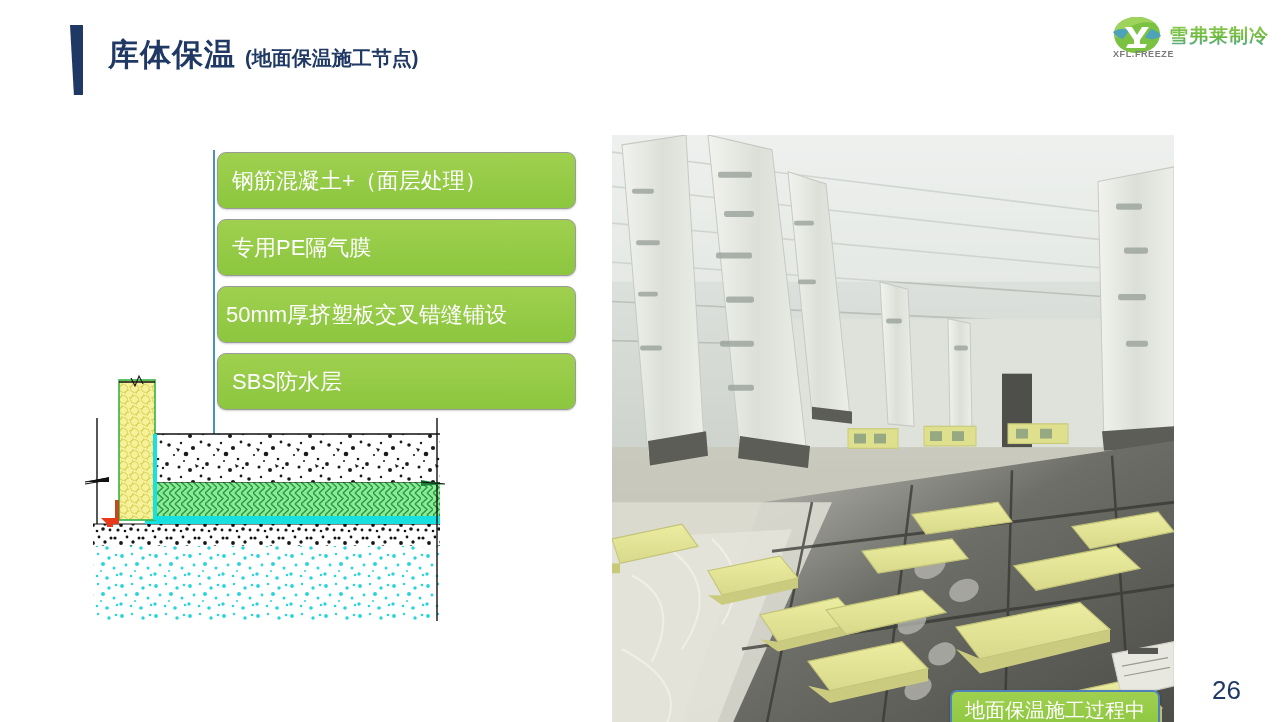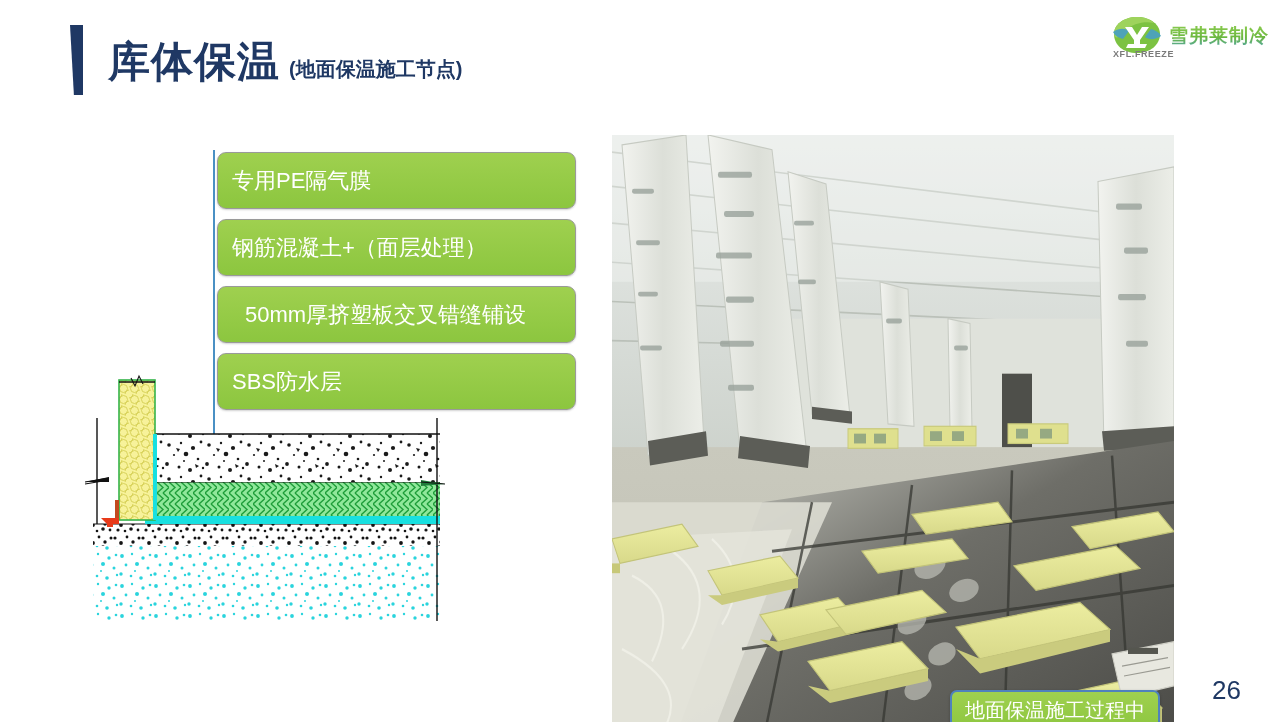--- a/index.html
+++ b/index.html
@@ -9,41 +9,41 @@
   .slide{position:absolute;inset:0;background:#fff;}
 
   
   .accent-bar{position:absolute;left:70px;top:25px;width:13px;height:70px;
      background:#1F3864;
      clip-path:polygon(0 0,100% 0,100% 100%,0 100%,0 100%);
      -webkit-clip-path:polygon(0 0,100% 0,100% 100%,30% 100%);
      clip-path:polygon(0 0,100% 0,100% 100%,30% 100%);}
   .title-wrap{position:absolute;left:108px;top:34px;display:flex;align-items:baseline;
      white-space:nowrap;}
-  .title-main{font-size:42px;font-weight:bold;color:#1F3864;letter-spacing:1px;}
+  .title-main{font-size:31px;font-weight:bold;color:#1F3864;letter-spacing:1px;}
   .title-sub{font-size:20px;font-weight:bold;color:#1F3864;margin-left:9px;}
 
   
   .logo{position:absolute;right:14px;top:13px;height:46px;display:flex;align-items:center;}
   .logo-mark{position:relative;width:52px;height:42px;margin-right:6px;margin-left:20px;}
   .logo-text-cn{font-size:19px;font-weight:bold;letter-spacing:1px;
      background:linear-gradient(180deg,#8fce52 0%,#6cb83f 55%,#4ea3b8 100%);
      -webkit-background-clip:text;background-clip:text;color:transparent;}
   .logo-sub{position:absolute;left:2px;bottom:-2px;font-size:9px;font-weight:bold;
      color:#7a7a7a;letter-spacing:.6px;}
 
   
   .labels{position:absolute;left:217px;top:152px;width:359px;}
   .lbl{height:57px;margin-bottom:10px;border-radius:9px;
        background:linear-gradient(180deg,#9fd04f 0%,#8cc63f 100%);
        border:1px solid #9a9a9a;
        box-shadow:0 1px 2px rgba(0,0,0,.18);
        display:flex;align-items:center;color:#ffffff;font-size:22px;
        padding-left:14px;box-sizing:border-box;white-space:nowrap;}
-  .lbl.indent{padding-left:27px;}
+  .lbl.indent{padding-left:8px;}
 
   
   .leader{position:absolute;left:213px;top:150px;width:2px;height:396px;background:#4a90c4;}
   .diamond{position:absolute;width:13px;height:13px;background:#1f7fd0;
      transform:rotate(45deg);left:208px;border-radius:2px;}
 
   
   .draw{position:absolute;left:85px;top:372px;width:360px;height:252px;}
   .dwg-svg{position:absolute;inset:0;}
 
@@ -86,24 +86,24 @@
     <span class="logo-text-cn">雪弗莱制冷</span>
   </div>
 
   <div class="leader"></div>
   <div class="diamond" style="top:457px"></div>
   <div class="diamond" style="top:506px"></div>
   <div class="diamond" style="top:534px"></div>
 
   <div class="labels">
     <div class="lbl">
+      <span>钢筋混凝土+（面层处理）</span>
+    </div>
+    <div class="lbl">
       <span>专用PE隔气膜</span>
-    </div>
-    <div class="lbl">
-      <span>钢筋混凝土+（面层处理）</span>
     </div>
     <div class="lbl indent">
       <span>50mm厚挤塑板交叉错缝铺设</span>
     </div>
     <div class="lbl">
       <span>SBS防水层</span>
     </div>
   </div>
 
   <div class="draw">

